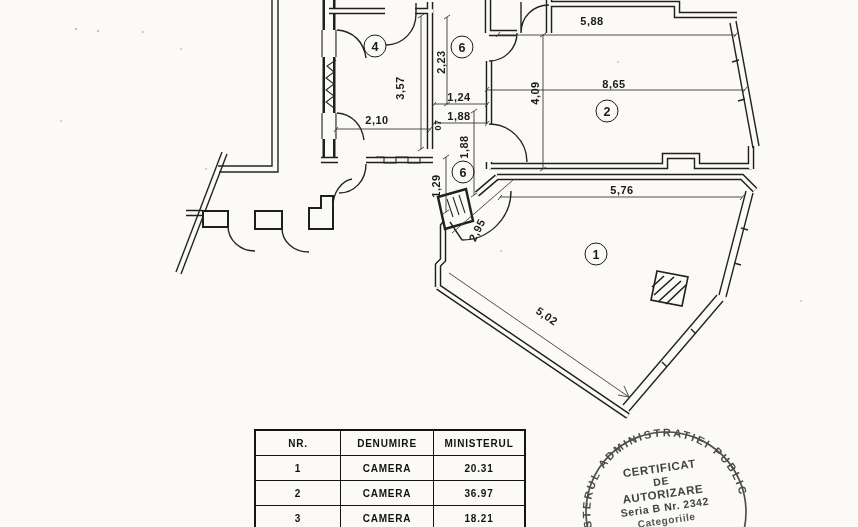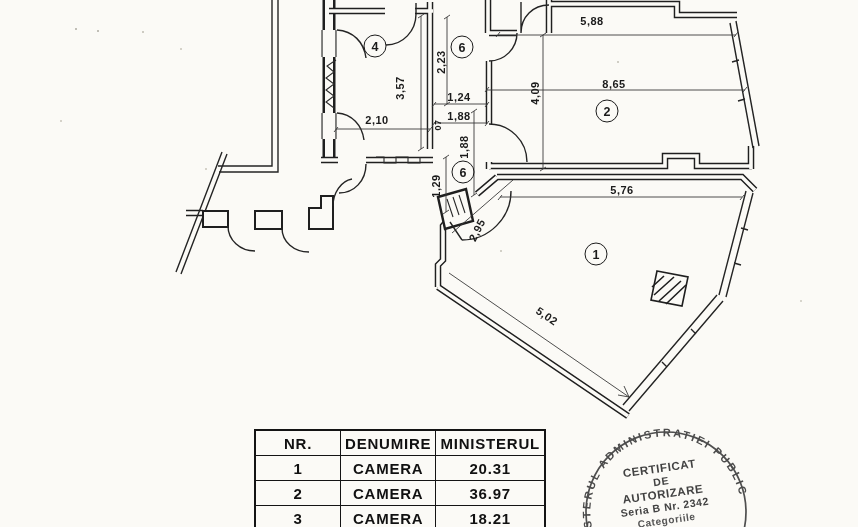--- a/index.html
+++ b/index.html
@@ -20,21 +20,21 @@
   .dim{position:absolute;font-weight:bold;font-size:11px;color:#1b1b1b;letter-spacing:.5px;
        white-space:nowrap;transform:translate(-50%,-50%);}
   .dim.small{font-size:9px;}
   .room{position:absolute;width:21px;height:21px;border:1.8px solid #1b1b1b;border-radius:50%;
         display:flex;align-items:center;justify-content:center;
         font-weight:bold;font-size:12.5px;color:#1b1b1b;transform:translate(-50%,-50%);}
   
   .area-table{position:absolute;left:254px;top:429px;border-collapse:collapse;
               border:2.6px solid #141414;}
   .area-table th,.area-table td{border:1.6px solid #141414;text-align:center;
-              font-size:15px;font-weight:bold;color:#111;letter-spacing:.8px;
+              font-size:10px;font-weight:bold;color:#111;letter-spacing:.8px;
               height:24px;padding:0 4px;}
   .area-table .c1{width:76px;} .area-table .c2{width:84px;} .area-table .c3{width:82px;}
   
   .ring{font-weight:bold;font-size:11px;letter-spacing:2.1px;fill:#4b4b4b;}
   .stamp-center{position:absolute;left:588px;top:462px;width:150px;text-align:center;
                 transform:rotate(-8deg);color:#424242;line-height:13px;}
   .stamp-center span{display:block;font-weight:bold;letter-spacing:.6px;}
   .sc1{font-size:11.5px;} .sc2{font-size:10.5px;} .sc3{font-size:11.5px;}
   .sc4{font-size:10.5px;} .sc5{font-size:10px;color:#555;}
   .noise{position:absolute;left:75px;top:28px;width:2px;height:2px;background:#b3b1a8;opacity:.8;

